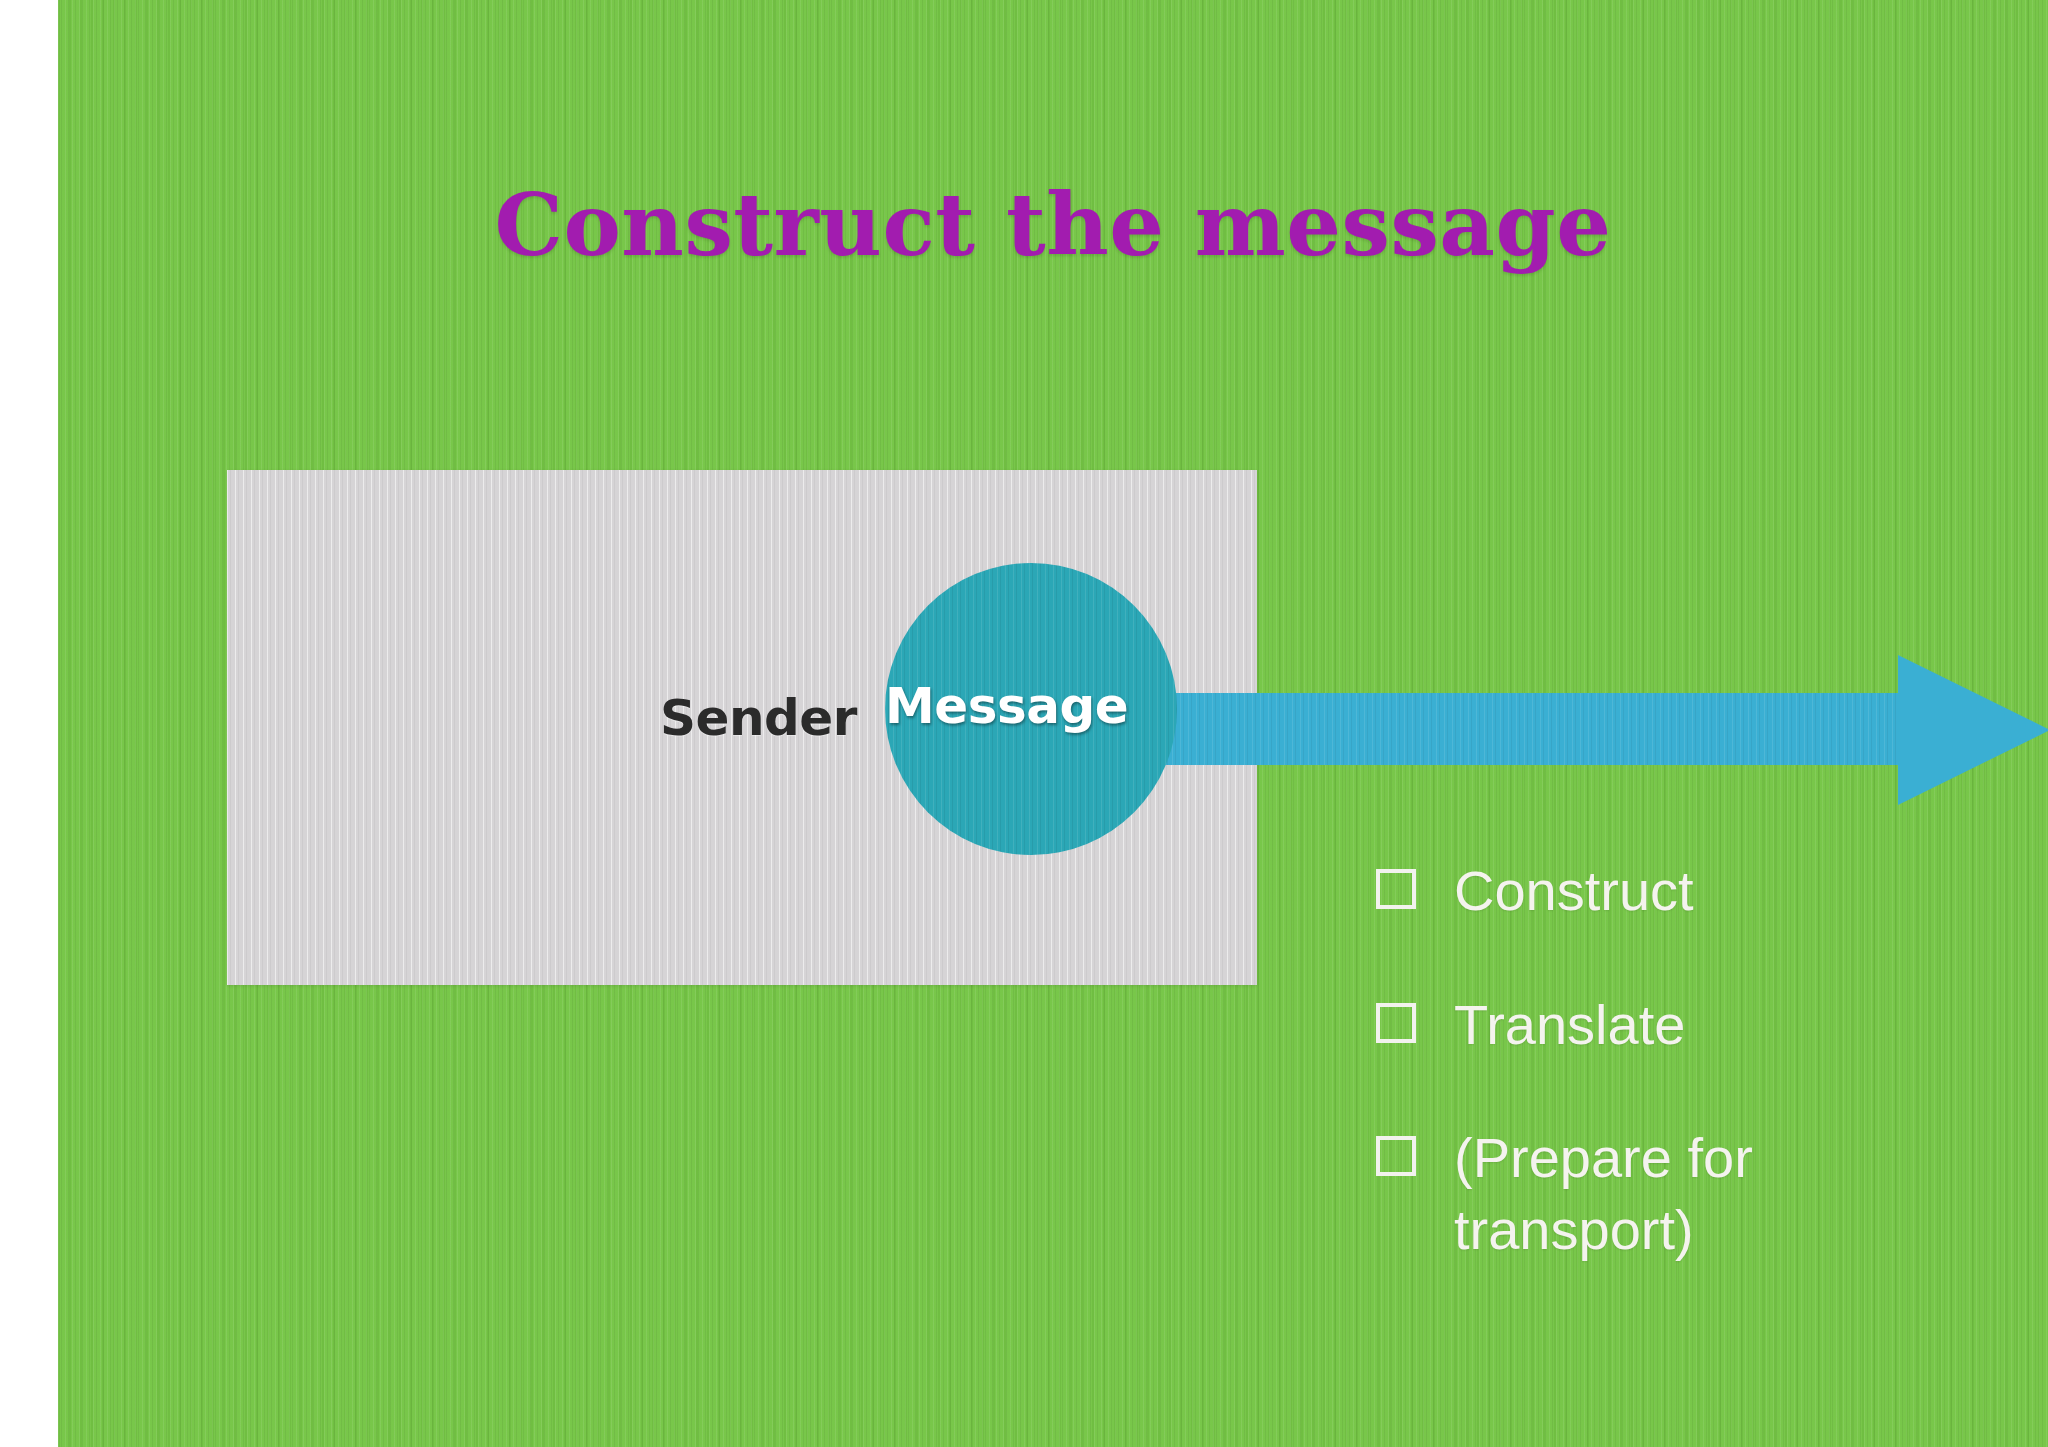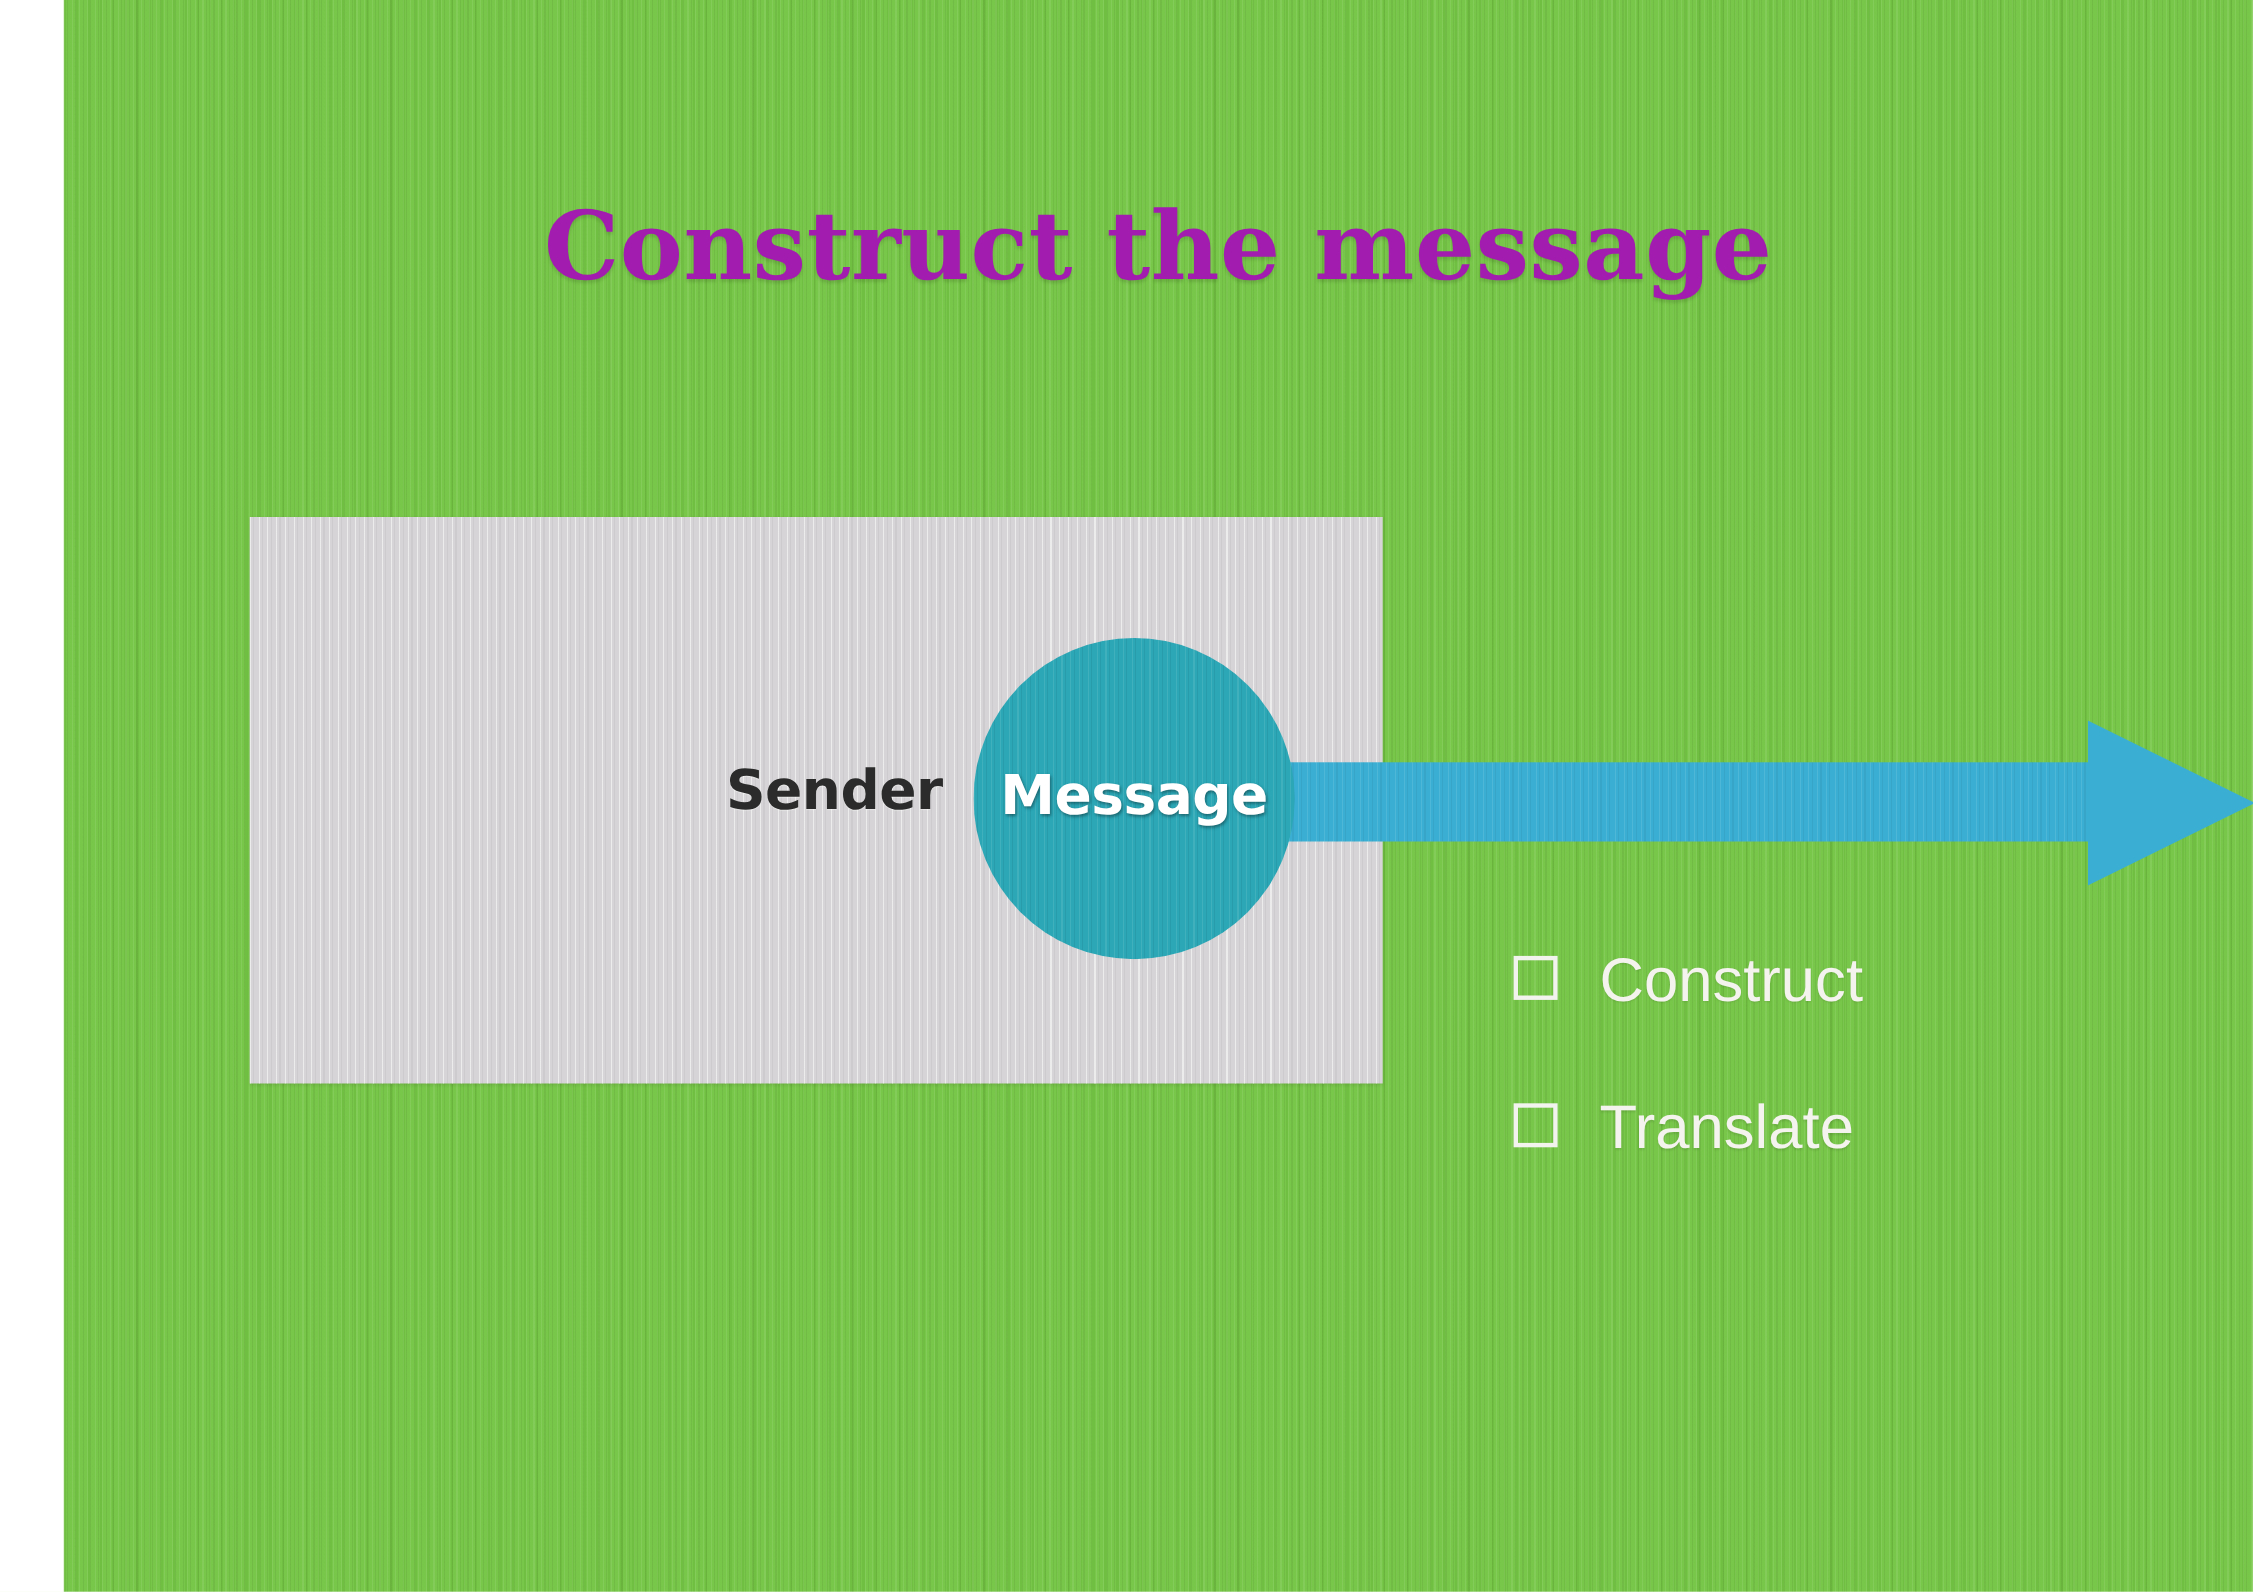--- a/index.html
+++ b/index.html
@@ -131,38 +131,38 @@
     width: 190px;
     height: 190px;
     overflow: hidden;
   }
   #arrow-head svg { display: block; }
 
   
   #message-circle {
     position: absolute;
     left: 885px;
-    top: 580px;
+    top: 563px;
     width: 292px;
     height: 292px;
     border-radius: 50%;
     background-color: #2ba7b6;
     background-image:
       repeating-linear-gradient(90deg,
         rgba(255,255,255,0.10) 0px,
         rgba(255,255,255,0.10) 1px,
         rgba(0,0,0,0.00)  1px,
         rgba(0,0,0,0.00)  3px,
         rgba(0,0,0,0.065) 3px,
         rgba(0,0,0,0.065) 4px,
         rgba(0,0,0,0.00)  4px,
         rgba(0,0,0,0.00)  8px);
     display: flex;
     align-items: center;
-    justify-content: center;
+    justify-content: flex-start;
   }
 
   #message-label {
     color: #ffffff;
     font-family: "DejaVu Sans", "Liberation Sans", sans-serif;
     font-weight: bold;
     font-size: 50px;
     line-height: 1;
     letter-spacing: -0.5px;
     white-space: nowrap;
@@ -235,16 +235,20 @@
     <div class="check-item">
       <span class="check-box"></span>
       <span class="check-label">Construct</span>
     </div>
 
     <div class="check-item">
       <span class="check-box"></span>
       <span class="check-label">Translate</span>
     </div>
 
+    <div class="check-item">
+      <span class="check-box"></span>
+      <span class="check-label">(Prepare for transport)</span>
+    </div>
 
   </div>
 
 </div>
 
 </body></html>

